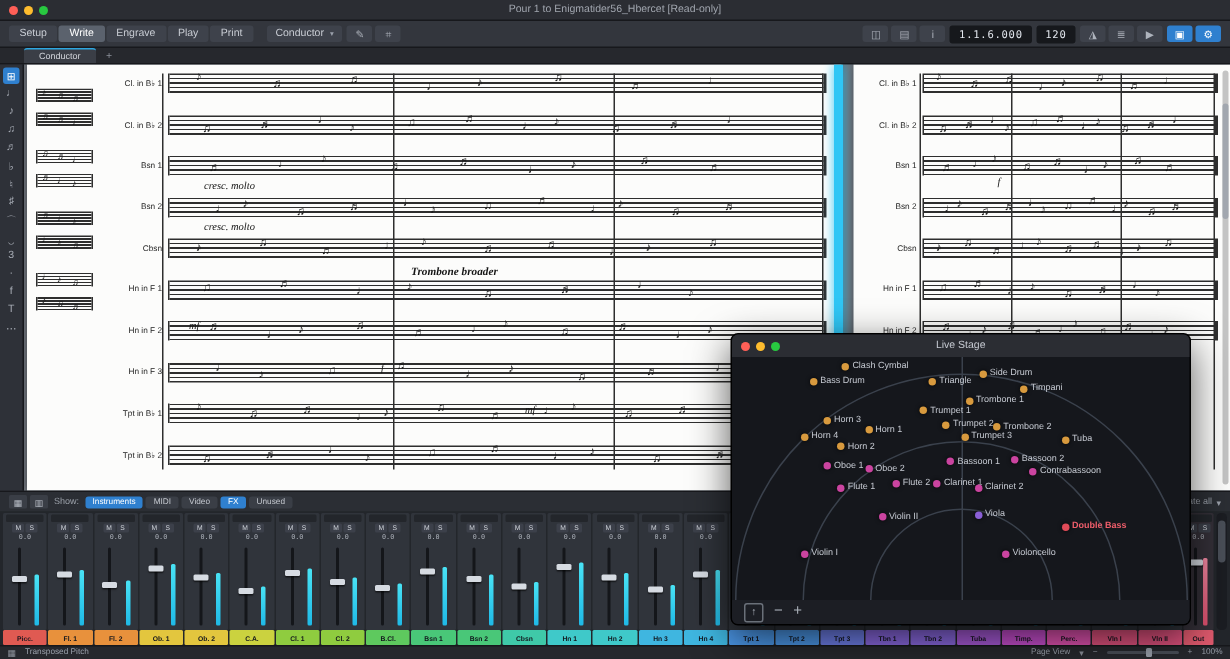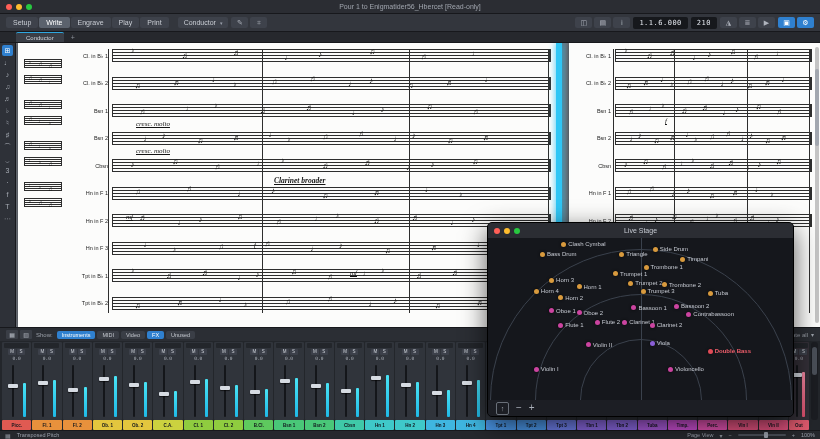--- a/index.html
+++ b/index.html
@@ -46,21 +46,21 @@
   .sys{position:absolute;top:6px;bottom:10px;display:flex;flex-direction:column;gap:14.5px;}
   .page.left .sys{left:50px;right:10px;}
   .page.right .sys{left:6px;right:8px;}
   .staffrow{display:flex;align-items:center;height:13px;flex:none;}
   .stafflabel{width:40px;font-size:5.5px;color:#1c1c1c;text-align:right;padding-right:4px;flex:none;}
   .page.right .stafflabel{width:36px;}
   .staff{flex:1;height:13px;position:relative;border-left:1px solid #2e2e2e;border-right:2px solid #2e2e2e;
     background:repeating-linear-gradient(to bottom,#2e2e2e 0,#2e2e2e 1px,transparent 1px,transparent 3px);}
   .note{position:absolute;font-size:8px;color:#171717;line-height:8px;}
   .bar{position:absolute;width:1px;background:#2e2e2e;top:6px;bottom:14px;z-index:1;}
-  .stext{position:absolute;font-family:"Liberation Serif",serif;font-style:italic;font-size:7px;color:#141414;z-index:2;white-space:nowrap;text-decoration:underline;}
+  .stext{position:absolute;font-family:"Liberation Serif",serif;font-style:italic;font-size:7px;color:#141414;z-index:2;white-space:nowrap;}
   .stext.tempo{font-weight:bold;font-style:italic;font-size:7.5px;}
   .minicol{position:absolute;left:4px;top:16px;width:42px;bottom:6px;overflow:hidden;}
   .miniblock{margin-bottom:16px;}
   .ministaff{height:9px;margin:0 2px 7px 2px;position:relative;border-left:1px solid #2e2e2e;border-right:1px solid #2e2e2e;
     background:repeating-linear-gradient(to bottom,#2e2e2e 0,#2e2e2e 1px,transparent 1px,transparent 2px);}
   .ministaff .note{font-size:6px;}
 
   
   .mixhead{height:13px;background:#2b2e34;border-top:1px solid #17181c;display:flex;align-items:center;gap:4px;padding:0 6px;font-size:6px;color:#9ba0a9;flex:none;}
   .mh-icon{width:12px;height:9px;background:#3a3e46;border-radius:1px;color:#b6bbc4;font-size:6px;display:flex;align-items:center;justify-content:center;}
@@ -139,21 +139,21 @@
         <div class="tb-icon">✎</div>
         <div class="tb-icon">⌗</div>
       </div>
     <div class="spacer"></div>
     <div style="display:flex;gap:2px;" id="tb-icons-a">
         <div class="tb-icon">◫</div>
         <div class="tb-icon">▤</div>
         <div class="tb-icon">ℹ</div>
       </div>
     <div class="display">1.1.6.000</div>
-    <div class="display">210</div>
+    <div class="display">120</div>
     <div style="display:flex;gap:2px;" id="tb-icons-b">
         <div class="tb-icon">◮</div>
         <div class="tb-icon">≣</div>
         <div class="tb-icon">▶</div>
       </div>
     <div style="display:flex;gap:2px;" id="tb-icons-c">
         <div class="tb-icon blue">▣</div>
         <div class="tb-icon blue">⚙</div>
       </div>
   </div>
@@ -387,21 +387,21 @@
                 <span class="note" style="left: 83.4%; top: 2px;">♬</span>
               </div>
             </div>
           </div>
         <div class="bar" style="left:90px;"></div>
         <div class="bar" style="left:45%;"></div>
         <div class="bar" style="left:72%;"></div>
         <div class="bar" style="right:12px;"></div>
       <span class="stext" style="left: 118px; top: 77px;">cresc. molto</span>
           <span class="stext" style="left: 118px; top: 104px;">cresc. molto</span>
-          <span class="stext tempo" style="left: 256px; top: 133px;">Clarinet broader</span>
+          <span class="stext tempo" style="left: 256px; top: 133px;">Trombone broader</span>
           <span class="stext" style="left: 108px; top: 170px;">mf</span>
           <span class="stext" style="left: 236px; top: 198px;">f</span>
           <span class="stext" style="left: 332px; top: 226px;">mf</span>
         </div>
       <div class="page right" id="page-right">
         <div class="sys" id="sys-right">
             <div class="staffrow">
               <div class="stafflabel">Cl. in B♭ 1</div>
               <div class="staff">
                 <span class="note" style="left: 4%; top: -2px;">♪</span>

